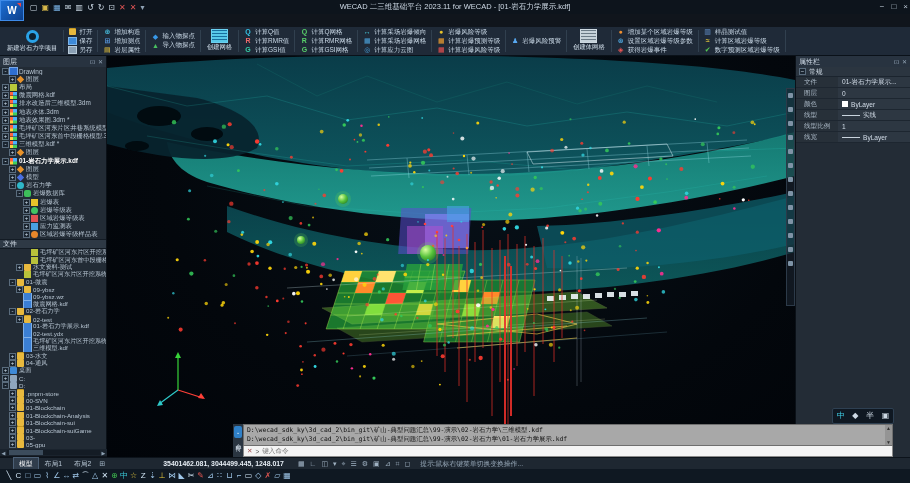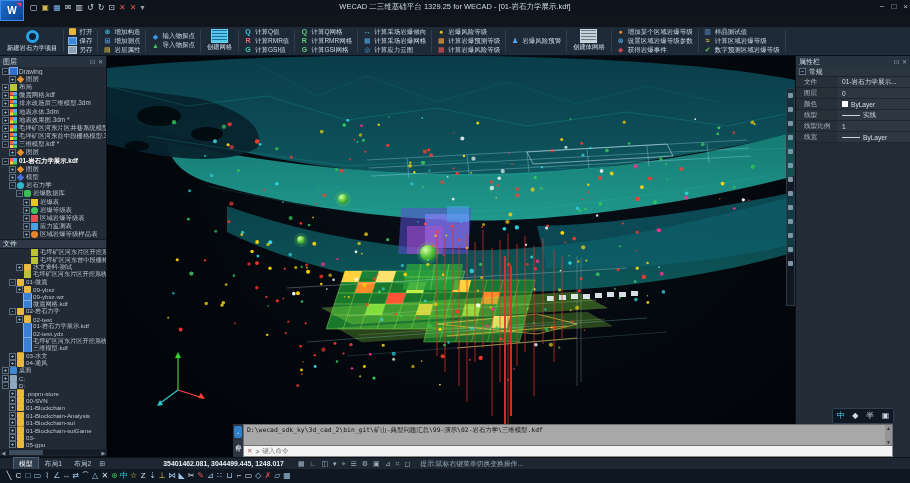--- a/index.html
+++ b/index.html
@@ -131,21 +131,21 @@
         <span style="color: rgb(122, 180, 232);">▦</span>
         <span style="color: rgb(201, 214, 226);">✉</span>
         <span style="color: rgb(201, 214, 226);">▥</span>
         <span style="color: rgb(201, 214, 226);">↺</span>
         <span style="color: rgb(201, 214, 226);">↻</span>
         <span style="color: rgb(201, 214, 226);">⊡</span>
         <span style="color: rgb(224, 85, 85);">✕</span>
         <span style="color: rgb(224, 85, 85);">✕</span>
         <span style="color: rgb(143, 162, 180);">▾</span>
       </div>
-    <div class="app-title">WECAD 二三维基础平台 1329.25 for WECAD - [01-岩石力学展示.kdf]</div>
+    <div class="app-title">WECAD 二三维基础平台 2023.11 for WECAD - [01-岩石力学展示.kdf]</div>
     <div class="winbtns" id="win-btns">
         <span>−</span>
         <span>□</span>
         <span>×</span>
       </div>
   </div>
 
 
   <div class="ribbon" id="ribbon">
       <div class="rbig">
@@ -1119,20 +1119,21 @@
   </div>
 
   <div class="cmd">
     <div class="cmdlabel">
       <span class="pill">⌄</span>
       <span class="vert">命令行</span>
     </div>
     <div class="cmdmain">
       <div class="cmdhist">
         <div class="ln">D:\wecad_sdk_ky\3d_cad_2\bin_git\矿山-典型问题汇总\99-演示\02-岩石力学\三维模型.kdf</div>
+        <div class="ln">D:\wecad_sdk_ky\3d_cad_2\bin_git\矿山-典型问题汇总\99-演示\02-岩石力学\01-岩石力学展示.kdf</div>
         <div class="cmdscroll">
             <span>▲</span>
             <span>▼</span>
           </div>
       </div>
       <div class="cmdinput">
         <span class="cic">✕</span>
         <span class="prompt">&gt;</span>
         <span class="ph">键入命令</span>
       </div>

